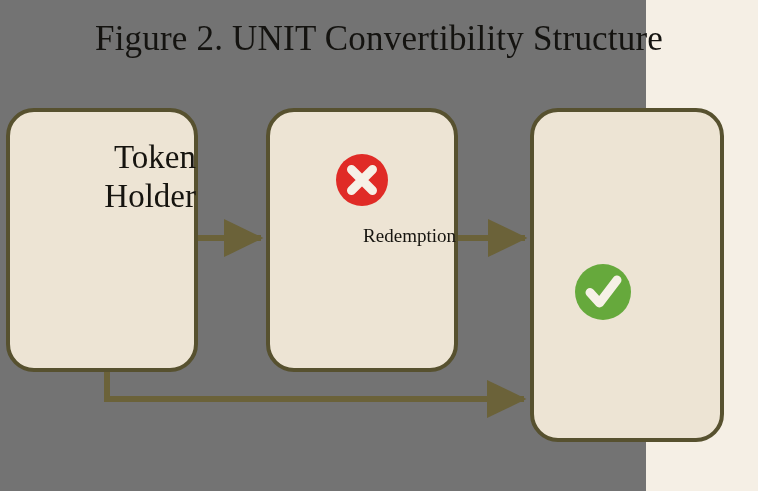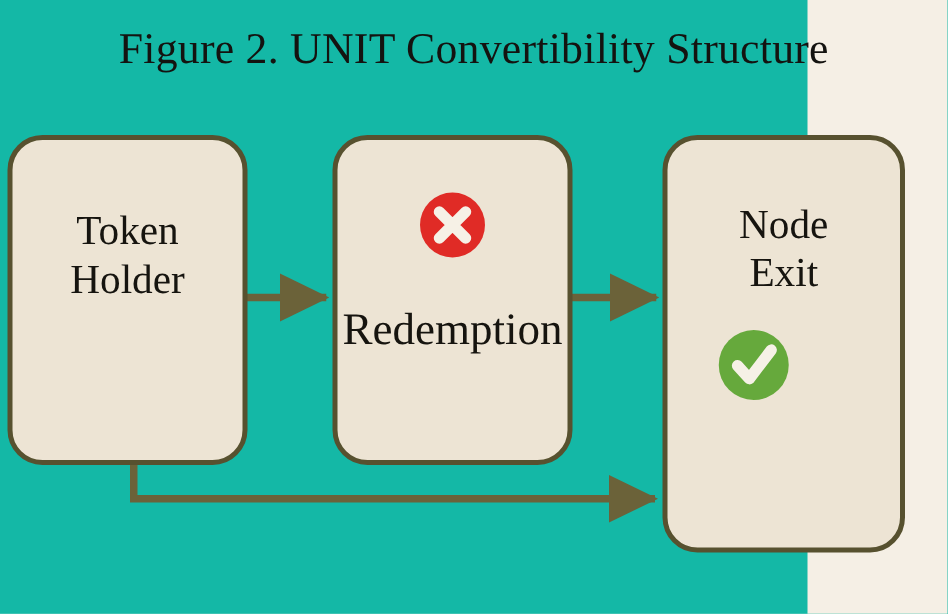--- a/index.html
+++ b/index.html
@@ -11,21 +11,21 @@
     width: 758px;
     height: 491px;
     background: #f5efe5;
     font-family: "Liberation Serif", "DejaVu Serif", serif;
     overflow: hidden;
   }
   .figure-root {
     position: relative;
     width: 646px;
     height: 491px;
-    background: #14b8a6;
+    background: #737373;
   }
 
   
   .figure-title {
     position: absolute;
     left: 0;
     top: 18px;
     width: 758px;
     text-align: center;
     font-size: 35px;
@@ -41,29 +41,28 @@
     position: absolute;
     left: 0;
     top: 0;
     width: 758px;
     height: 491px;
   }
 
   
   .node-label {
     position: absolute;
-    text-align: center;
+    text-align: right;
     color: #16140f;
     font-size: 33px;
     line-height: 39px;
     white-space: pre-line;
-    margin-top: 28px;
   }
   .node-label.small {
-    font-size: 36px;
+    font-size: 19px;
     line-height: 33px;
   }
 
   #label-token-holder {
     left: 8px;
     top: 138px;
     width: 188px;
   }
   #label-redemption {
     left: 268px;
@@ -116,17 +115,15 @@
       <circle cx="603" cy="292" r="28" fill="#66a93c"></circle>
       <path d="M590,292.5 L599.5,303 L617,280" stroke="#f6f1e6" stroke-width="9" stroke-linecap="round" stroke-linejoin="round" fill="none"></path>
     </g>
   </svg>
 
   <div class="node-label" id="label-token-holder">Token
 Holder</div>
 
   <div class="node-label small" id="label-redemption">Redemption</div>
 
-  <div class="node-label" id="label-node-exit">Node
-Exit</div>
 
 
 </div>
 
 </body></html>

